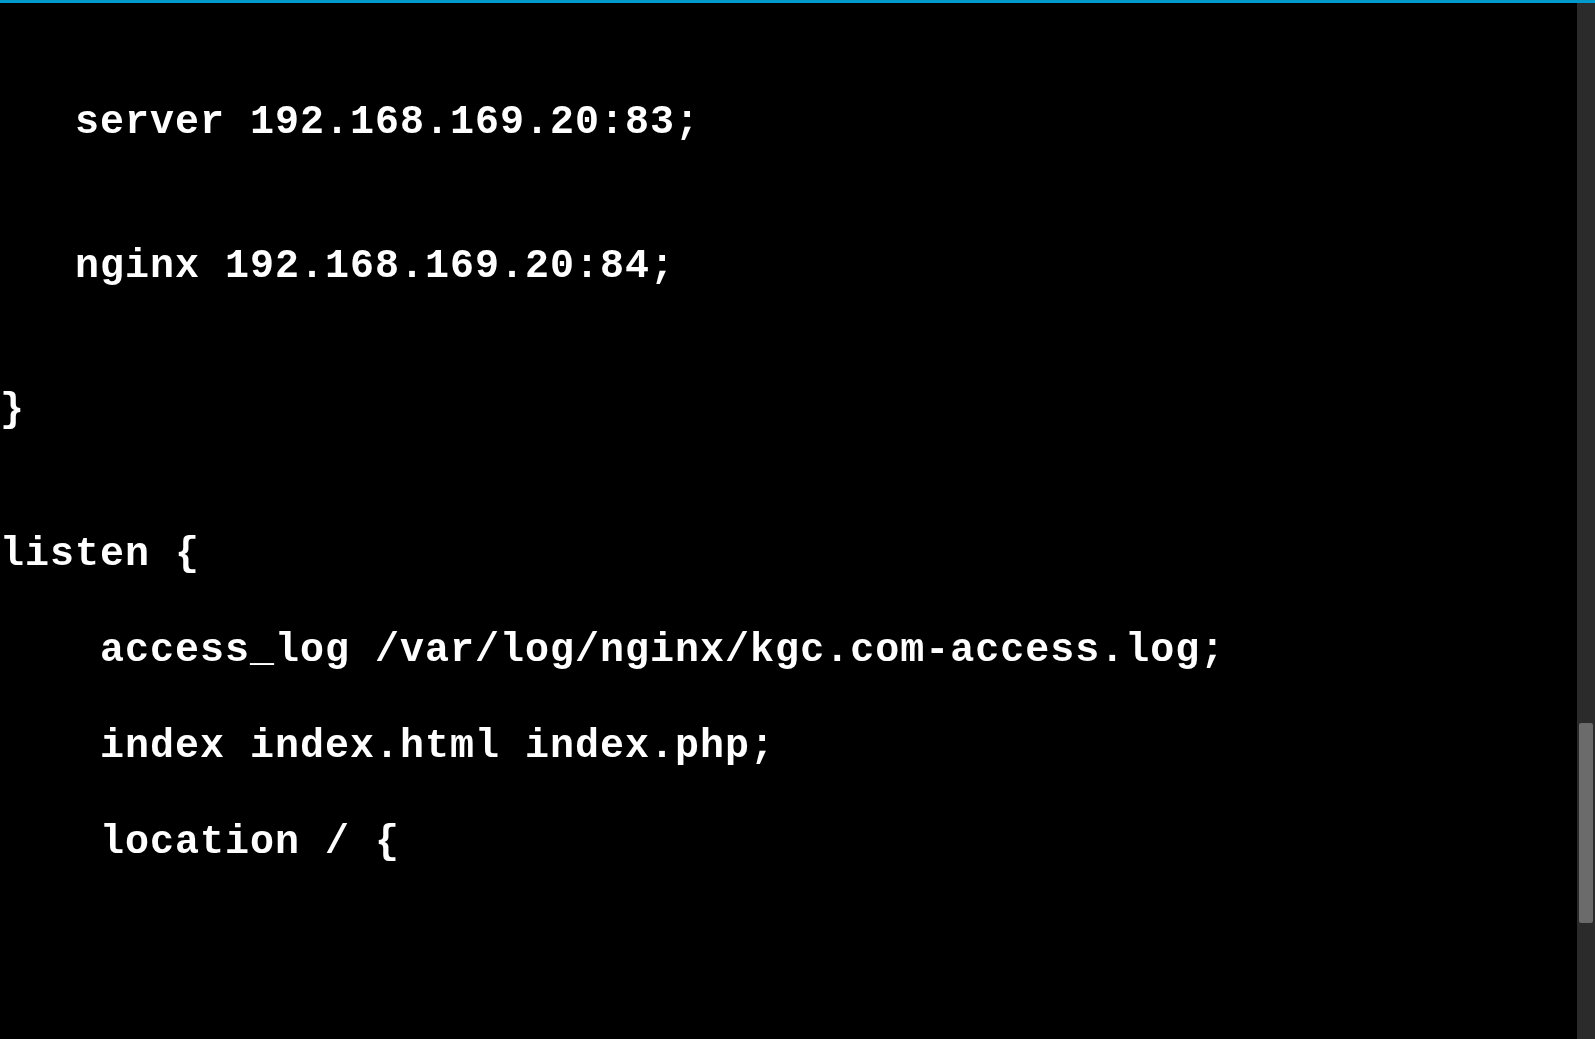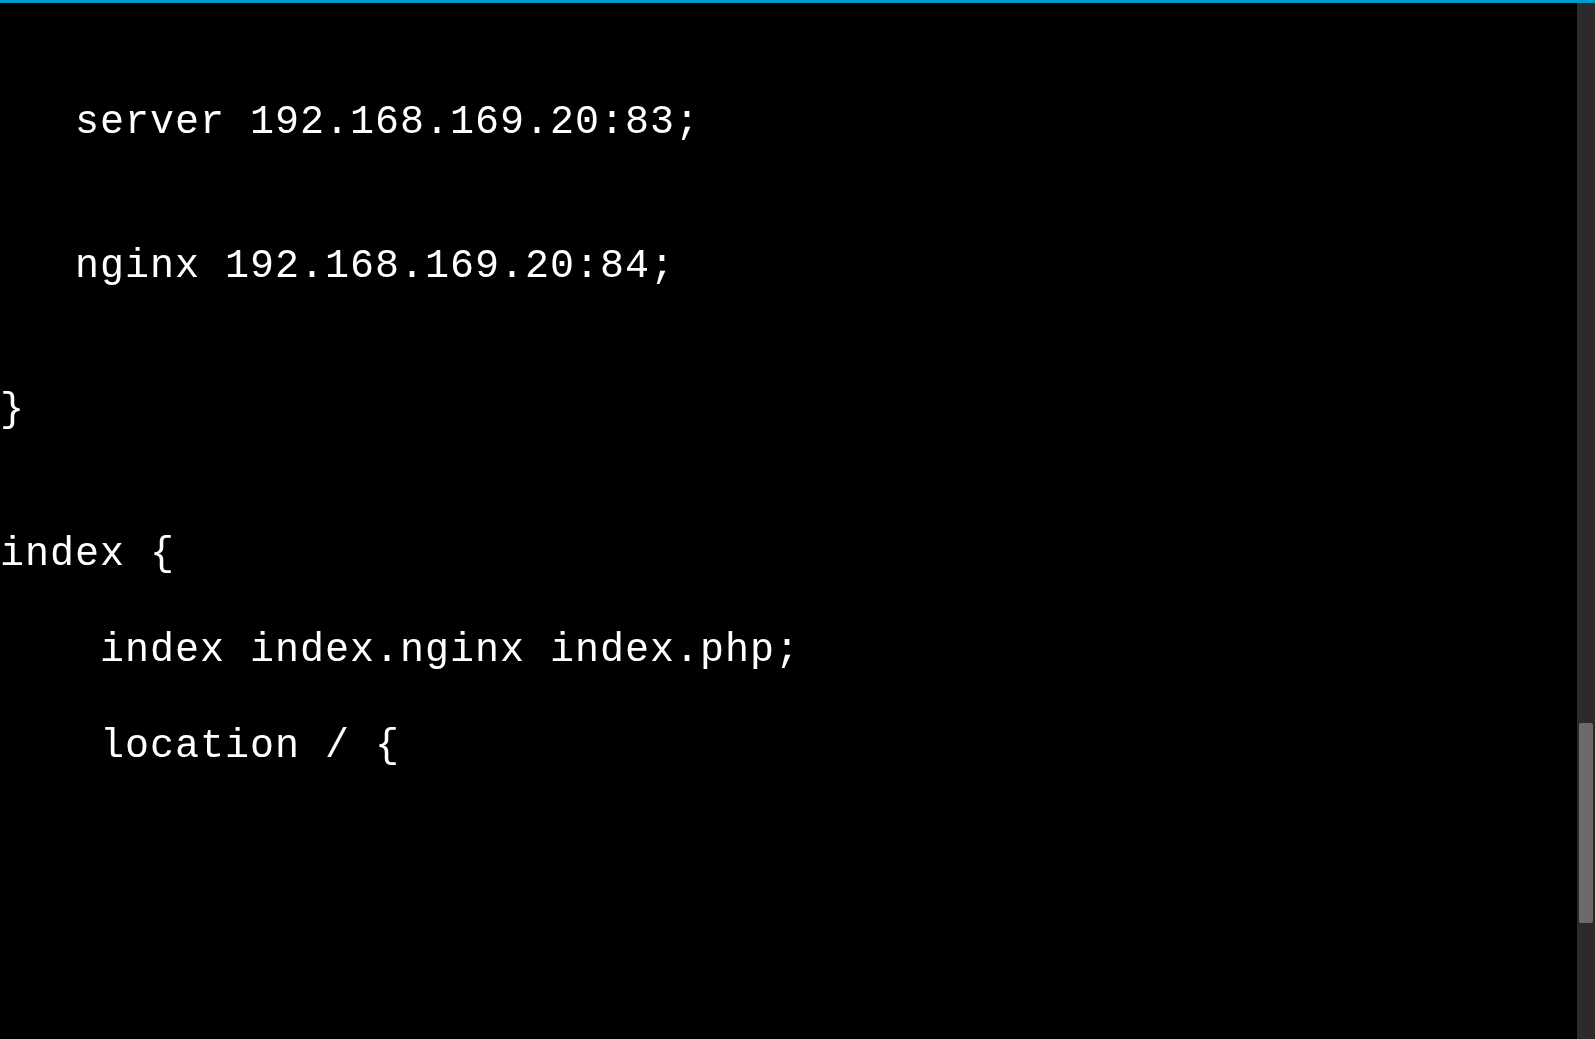--- a/index.html
+++ b/index.html
@@ -39,35 +39,37 @@
       position: absolute;
       right: 2px;
       top: 720px;
       width: 14px;
       height: 200px;
       background-color: #6b6b6b;
       border-radius: 2px;
     }
     .line {
       display: block;
+      font-weight: bold;
     }
   </style>
 </head>
 <body>
 
 <div class="terminal-content">
 <span class="line"></span>
 <span class="line">   server 192.168.169.20:83;</span>
 <span class="line"></span>
 <span class="line">   nginx 192.168.169.20:84;</span>
 <span class="line"></span>
 <span class="line">}</span>
 <span class="line"></span>
-<span class="line">index {</span>
-<span class="line">    index index.nginx index.php;</span>
+<span class="line">listen {</span>
+<span class="line">    access_log /var/log/nginx/kgc.com-access.log;</span>
+<span class="line">    index index.html index.php;</span>
 <span class="line">    location / {</span>
 
 
 
 
 
 </div>
 
 <div class="scrollbar-track">
   <div class="scrollbar-thumb"></div>

